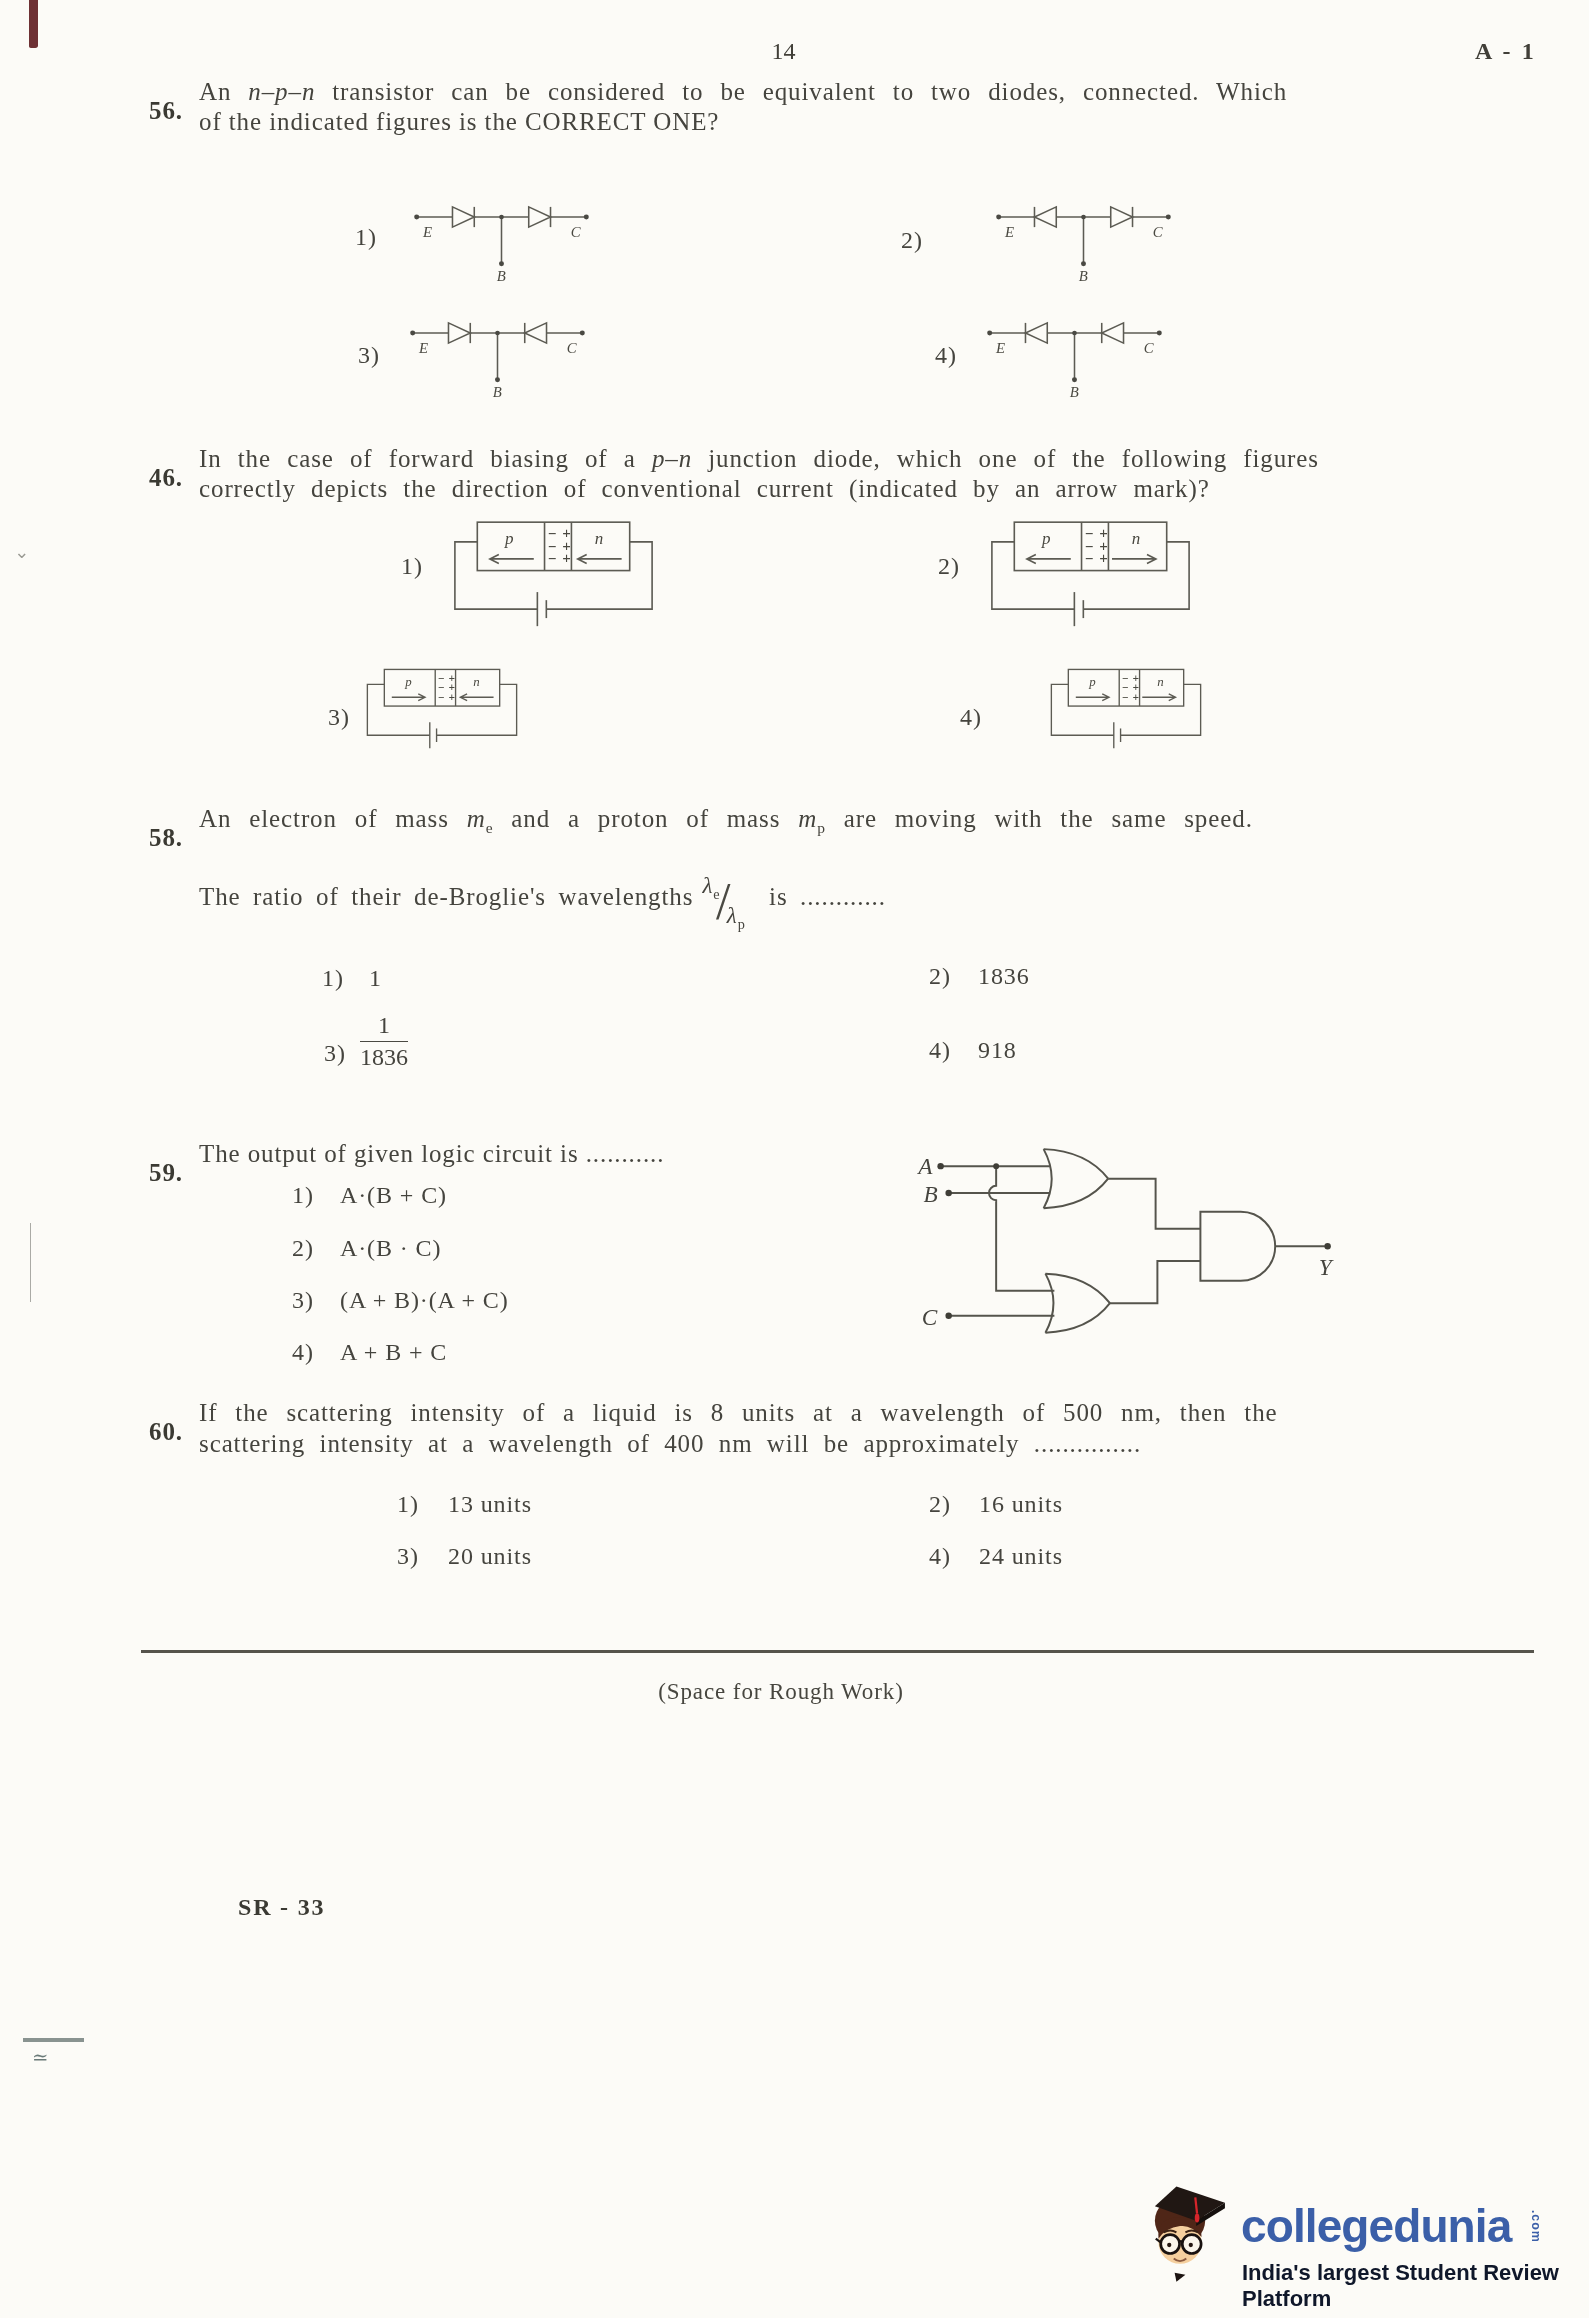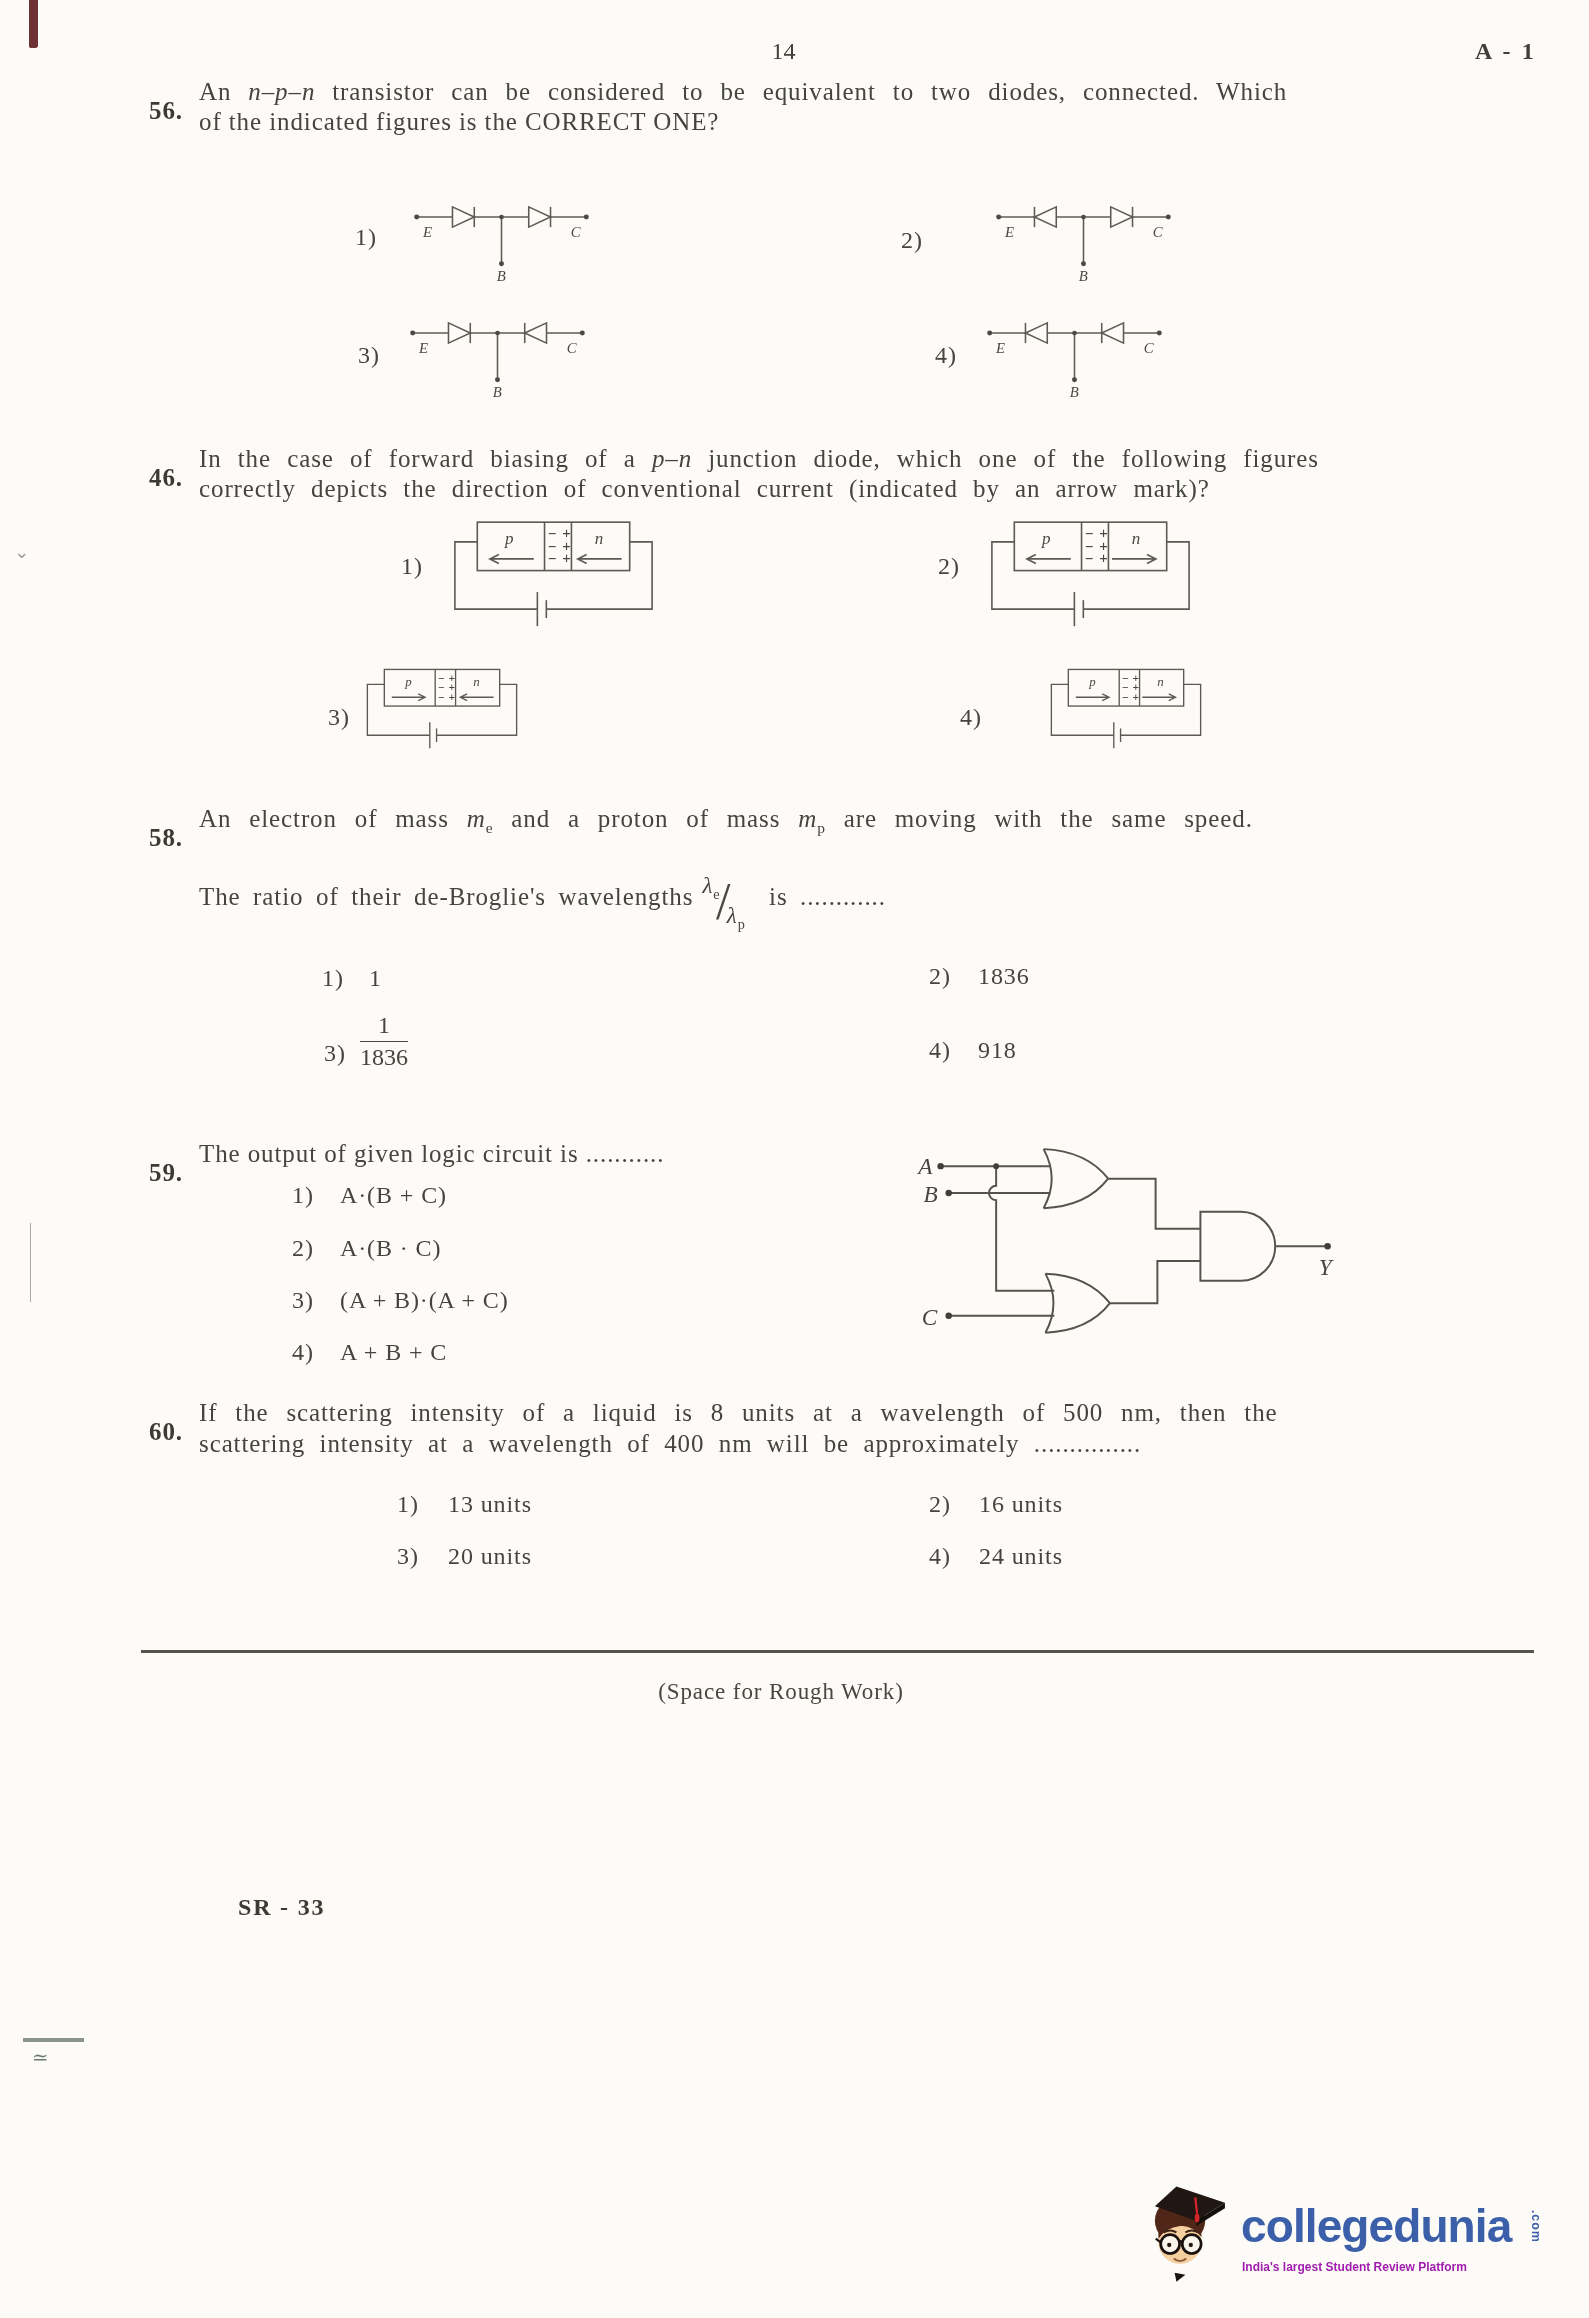--- a/index.html
+++ b/index.html
@@ -34,21 +34,21 @@
   
   .rule{background:#56544c;height:2.7px;}
   .rough{font-size:23px;letter-spacing:0.9px;text-align:center;color:#47463f;}
   .sr{font-weight:bold;font-size:24px;letter-spacing:1.8px;color:#3b3a33;}
   
   #logo{width:430px;height:121px;}
   .brand{font-family:"Liberation Sans","DejaVu Sans",sans-serif;font-weight:bold;font-size:46px;
          letter-spacing:-0.9px;color:#3b5fa8;}
   .tld{position:absolute;font-family:"Liberation Sans",sans-serif;font-weight:bold;font-size:12.5px;
        color:#3b5fa8;transform:rotate(90deg);transform-origin:left top;letter-spacing:0.9px;}
-  .tagline{font-family:"Liberation Sans","DejaVu Sans",sans-serif;font-weight:bold;font-size:12px;color:#a21caf;}
+  .tagline{font-family:"Liberation Sans","DejaVu Sans",sans-serif;font-weight:bold;font-size:22px;color:#0f172a;}
   
   .corner-bar{left:29px;top:0;width:9px;height:48px;background:#6e3134;border-radius:0 0 2.7px 1.8px;}
   .vline-art{left:29.5px;top:1223px;width:1.8px;height:79px;background:#8f8f89;opacity:.75;}
   .bline-art{left:23px;top:2038px;width:61px;height:3.6px;background:#74807e;opacity:.85;}
   .squig{left:32px;top:2046px;font-size:19.7px;color:#6a7a78;}
   .chev{left:14.3px;top:541px;font-size:18px;color:#9a9a93;}
 </style>
 </head>
 <body>
 

